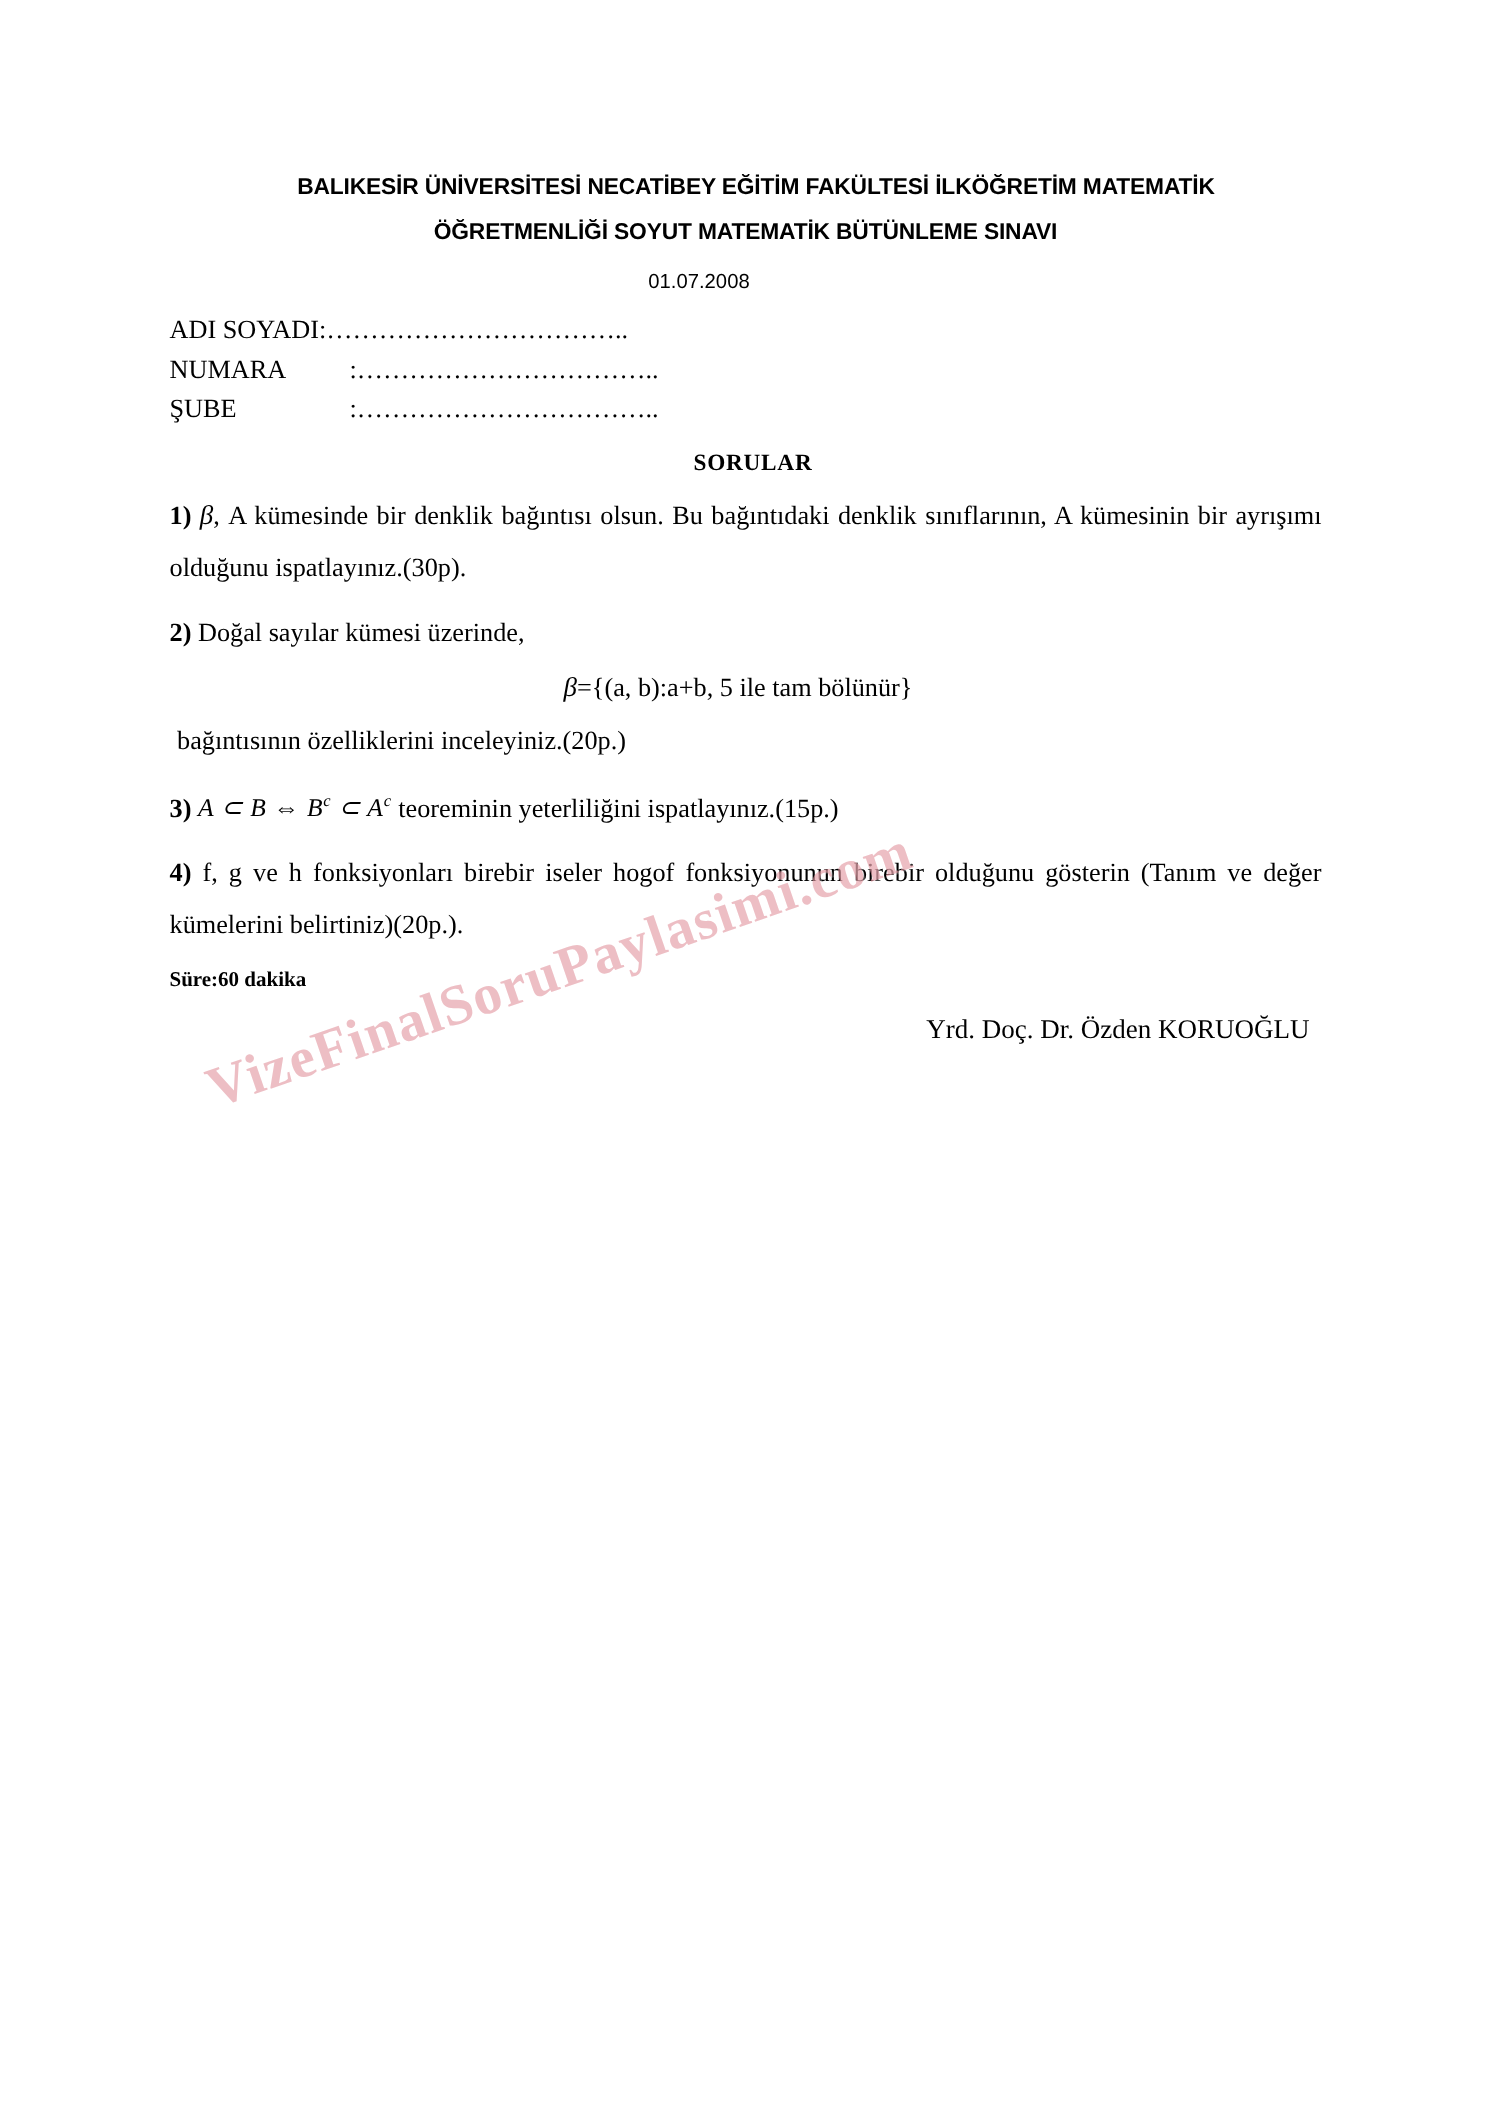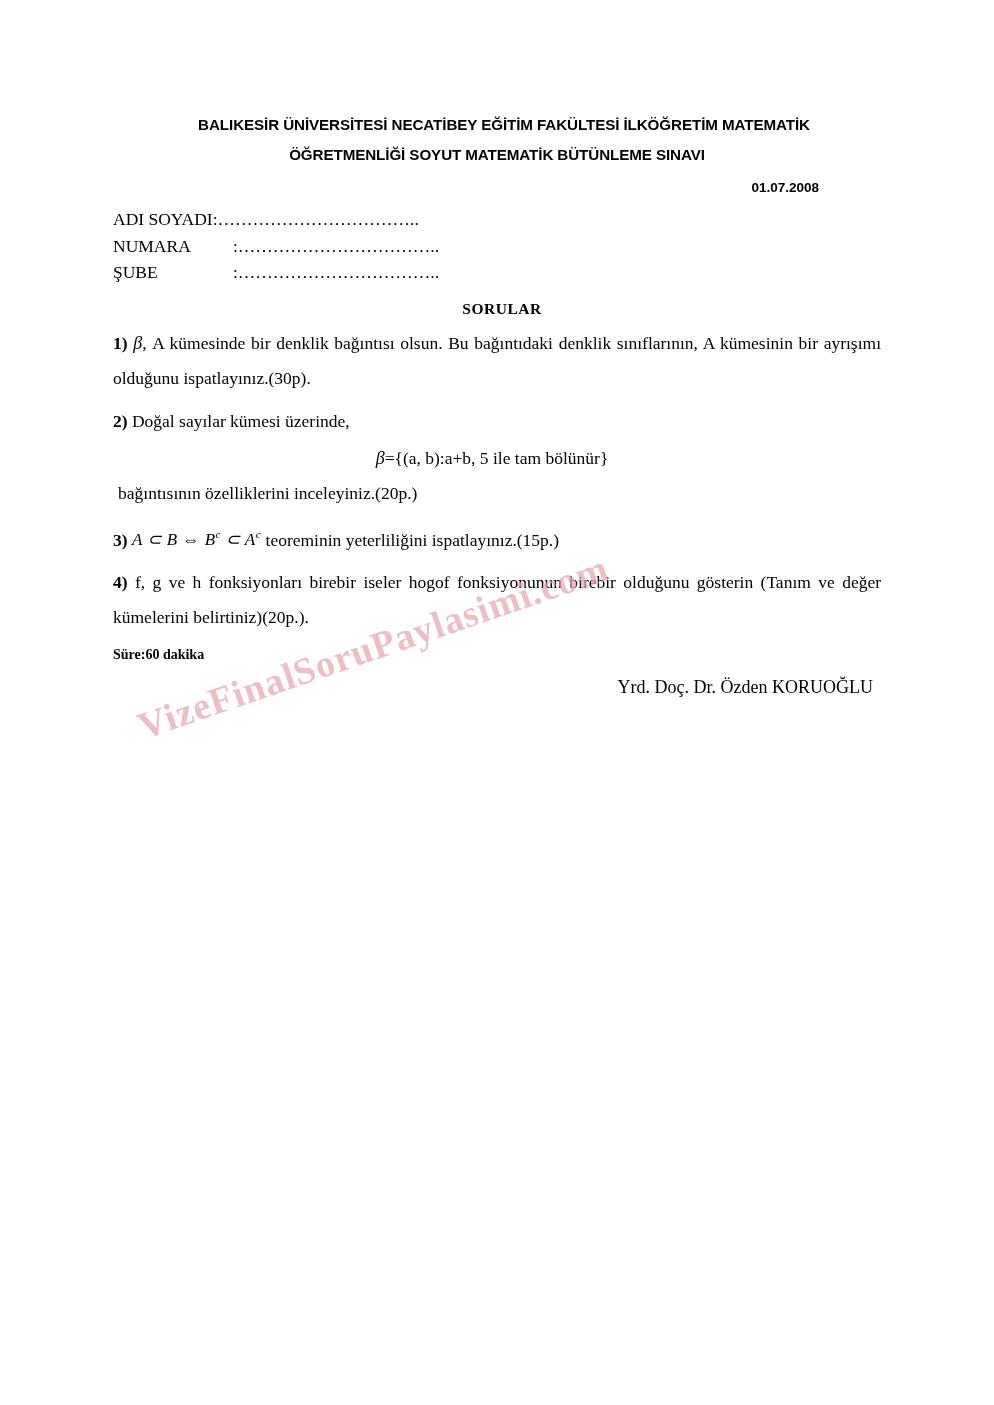--- a/index.html
+++ b/index.html
@@ -33,23 +33,23 @@
     font-size: 15.2px;
     letter-spacing: -0.1px;
     text-align: center;
     line-height: 30px;
     white-space: nowrap;
   }
   .header-line.l1 { margin-left: 14px; }
   .header-line.l2 { margin-left: 0px; }
   .date {
     font-family: "Liberation Sans", sans-serif;
-    font-weight: bold;
+    font-weight: normal;
     font-size: 13.5px;
-    text-align: right;
+    text-align: center;
     margin-top: 10px;
     margin-right: 62px;
   }
   .field-block {
     margin-top: 11px;
     font-size: 17.5px;
     line-height: 26.5px;
   }
   .field-row {
     display: flex;

